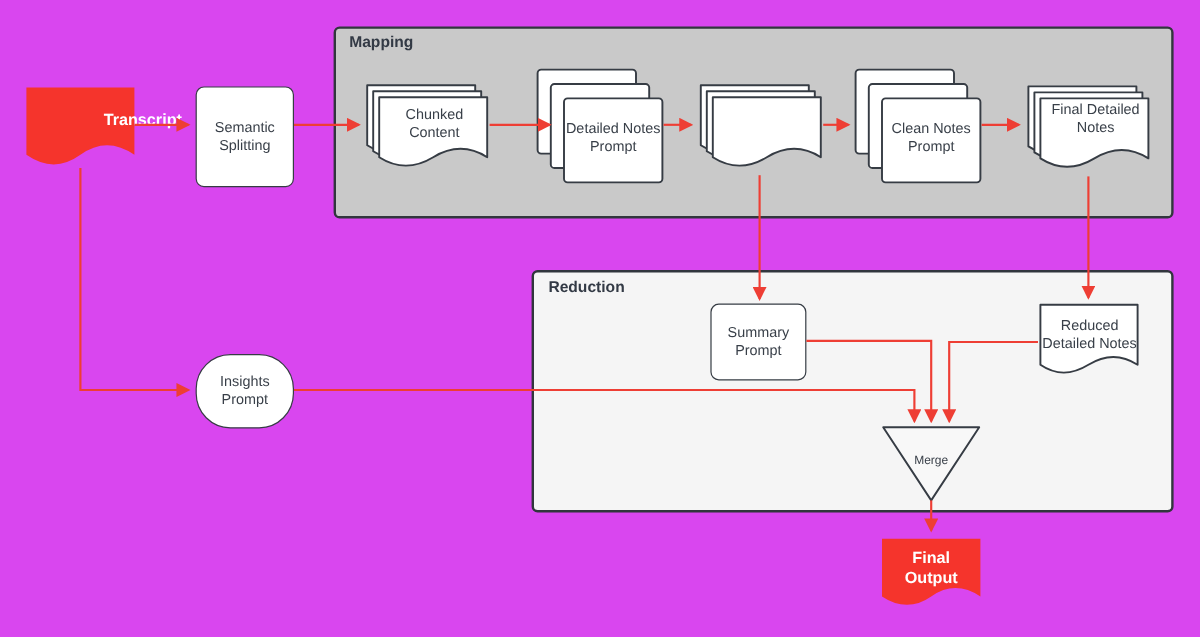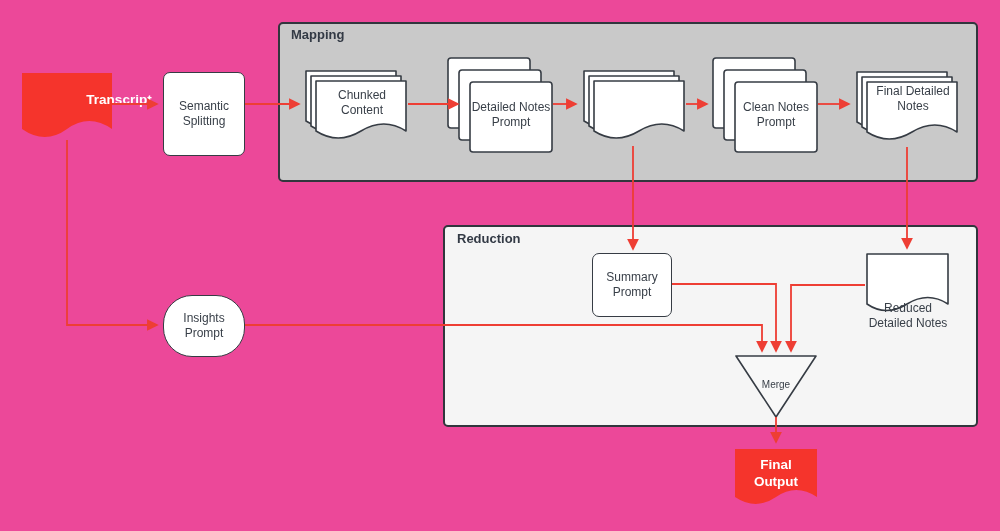--- a/index.html
+++ b/index.html
@@ -1,18 +1,18 @@
 <!DOCTYPE html>
 <html><head>
 <meta charset="utf-8">
 <style>
   html,body{margin:0;padding:0;background:#272c35;}
   .canvas{
     position:relative;width:1000px;height:531px;overflow:hidden;
-    background:#ec4899;
+    background:#d946ef;
     font-family:"Liberation Sans", sans-serif;
   }
   .container-box{
     position:absolute;border:2px solid #31363d;border-radius:5px;box-sizing:border-box;
   }
   .container-title{
     position:absolute;font-size:13px;font-weight:bold;color:#333a45;
   }
   .process-box{
     position:absolute;background:#ffffff;border:1.6px solid #363c44;border-radius:7px;
@@ -91,21 +91,21 @@
   </svg>
   <div class="shape-label" style="left:869px;top:84px;width:88px;">Final Detailed Notes</div>
 
   <div class="process-box" style="left:592px;top:253px;width:80px;height:64px;">
     <span style="width:64px;">Summary Prompt</span>
   </div>
 
   <svg class="shape" style="left:865px;top:252px;" width="86" height="68" viewBox="0 0 86 68">
     <path d="M2,2 L83,2 L83,52 Q63,39 42,52 T 2,52 Z" fill="#ffffff" stroke="#363c44" stroke-width="1.6" stroke-linejoin="round"></path>
   </svg>
-  <div class="shape-label" style="left:864px;top:264px;width:88px;margin-top:37px;">Reduced Detailed Notes</div>
+  <div class="shape-label" style="left:864px;top:264px;width:88px;">Reduced Detailed Notes</div>
 
   <svg class="shape" style="left:733px;top:352px;" width="86" height="70" viewBox="0 0 86 70">
     <polygon points="3,4 83,4 43,65" fill="#f8f8f8" stroke="#363c44" stroke-width="1.6" stroke-linejoin="round"></polygon>
   </svg>
   <div class="shape-label" style="left:746px;top:379px;width:60px;font-size:10px;">Merge</div>
 
   <div class="process-box" style="left:163px;top:295px;width:82px;height:62px;border-radius:29px;">
     <span style="width:60px;">Insights Prompt</span>
   </div>
 

